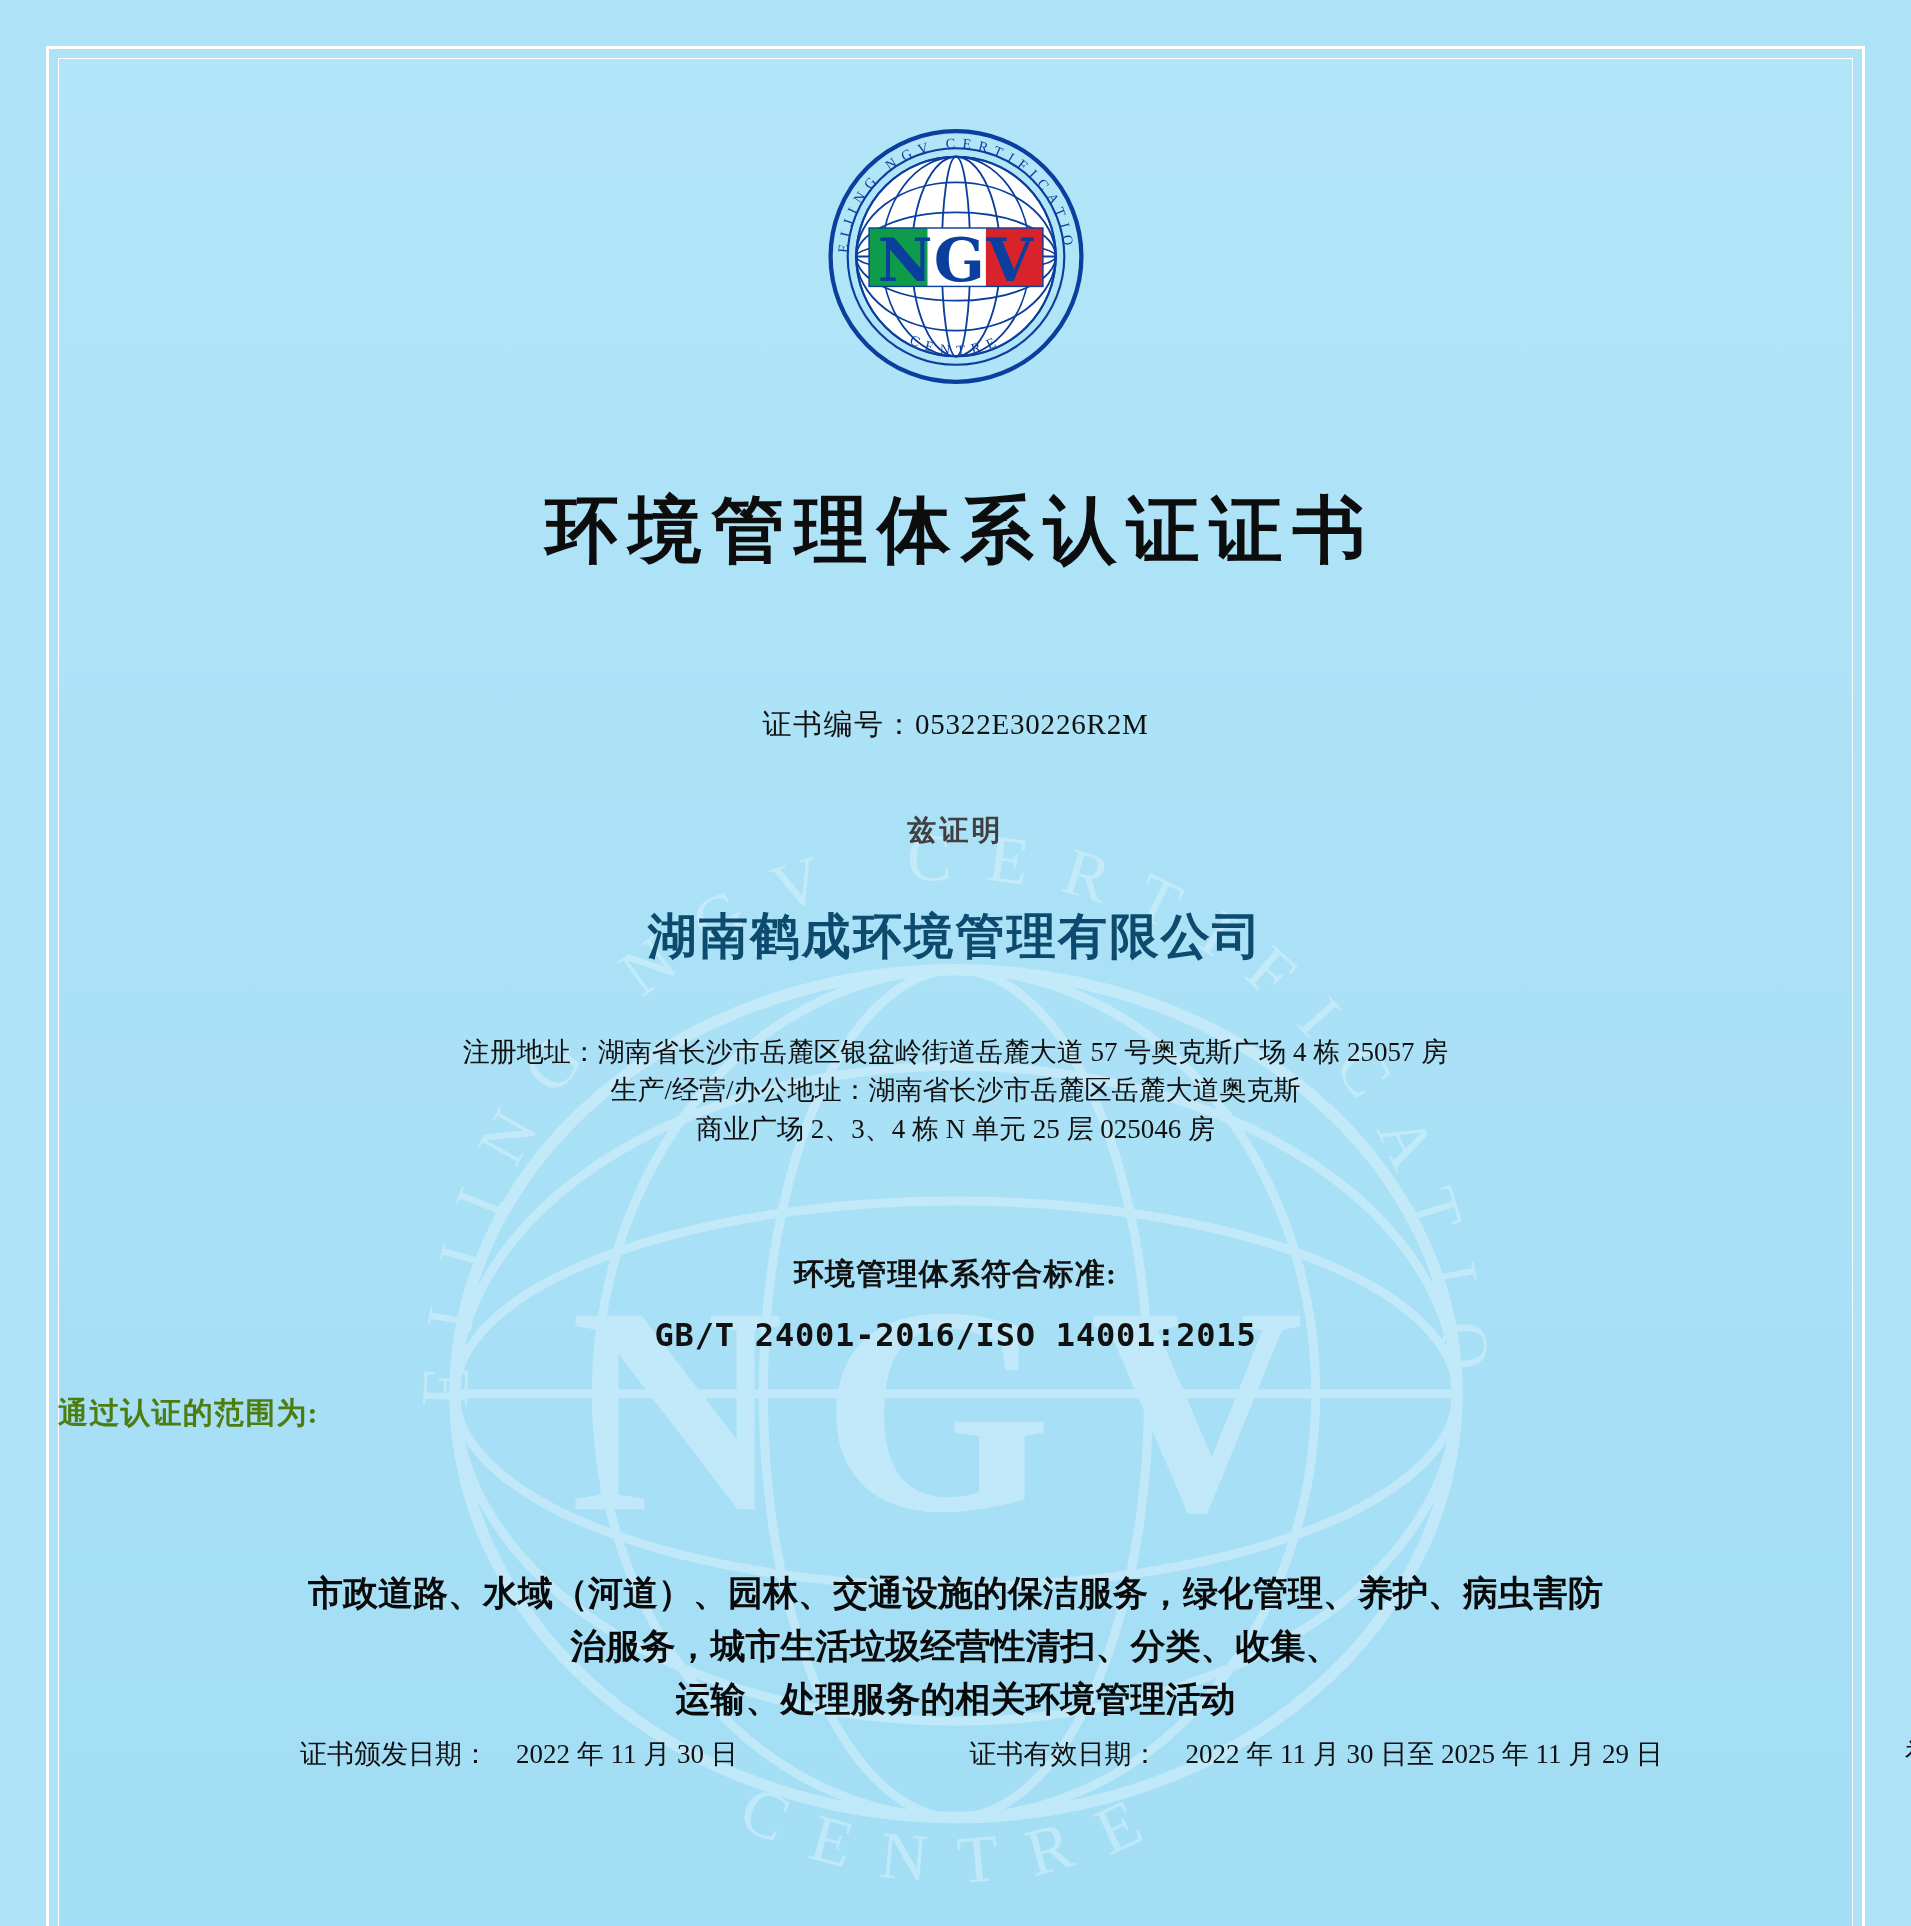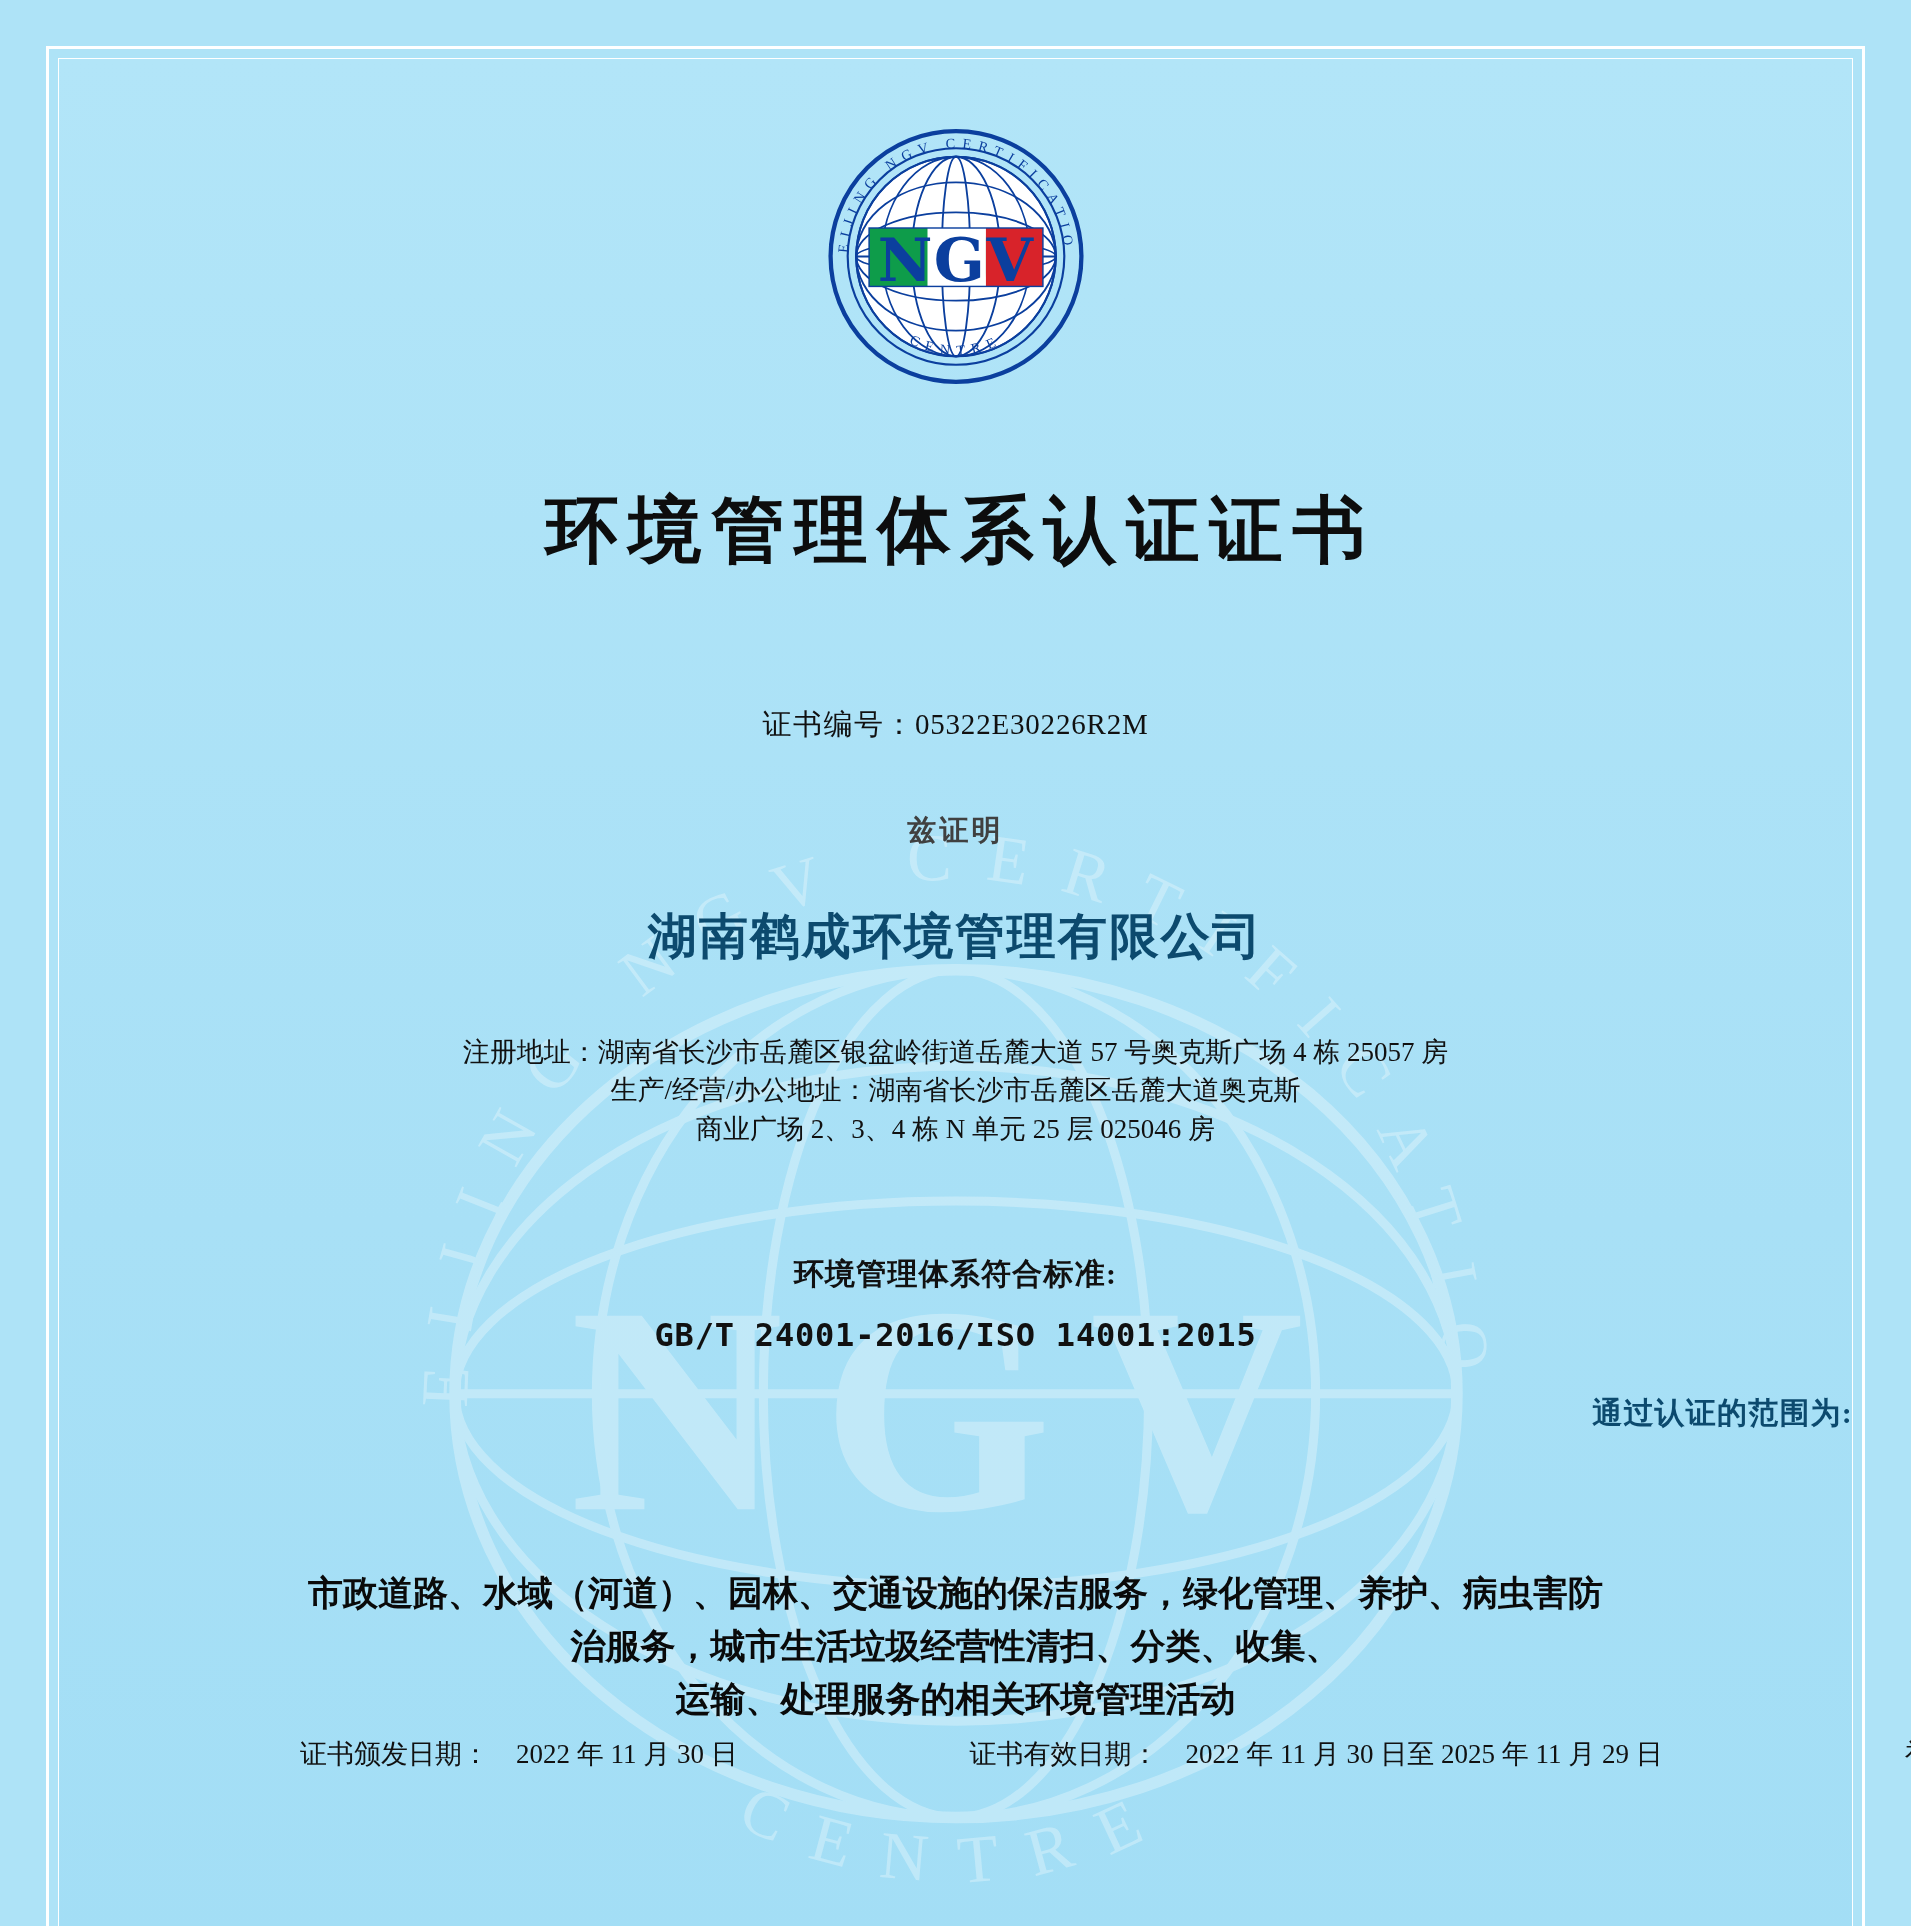--- a/index.html
+++ b/index.html
@@ -148,25 +148,25 @@
     font-family: "DejaVu Sans Mono", monospace;
     font-size: 32px;
     font-weight: bold;
     letter-spacing: 0.8px;
     color: #111;
   }
   .scope-head {
     position: absolute;
     top: 1335px;
     left: 0; right: 0;
-    text-align: right;
+    text-align: left;
     font-size: 30px;
     font-weight: bold;
     letter-spacing: 1.2px;
-    color: #0c4a6e;
+    color: #4d7c0f;
   }
 
   .scope-body {
     position: absolute;
     top: 1460px;
     left: 69px;
     right: 69px;
     text-align: center;
     font-family: "DejaVu Serif", serif;
     font-weight: bold;

